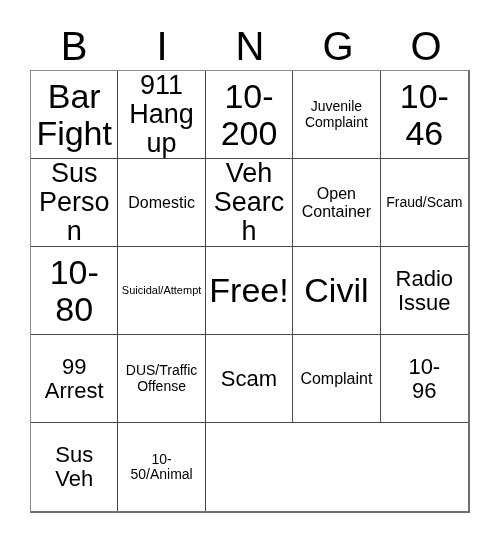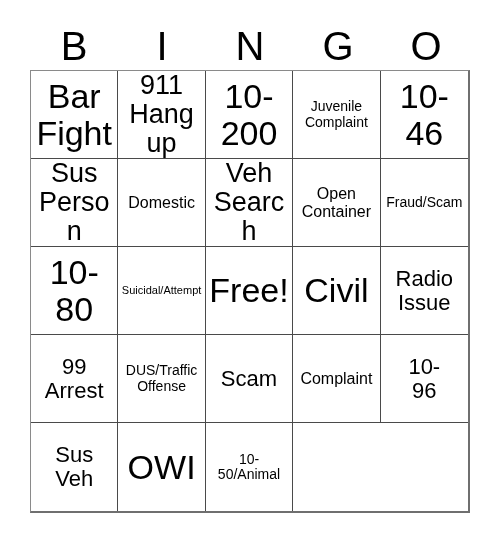--- a/index.html
+++ b/index.html
@@ -185,21 +185,18 @@
       </div>
     <div class="cell">
         <span class="cell-text fs-lg">10-
 96</span>
       </div>
     <div class="cell">
         <span class="cell-text fs-lg">Sus
 Veh</span>
       </div>
     <div class="cell">
-        <span class="cell-text fs-xl">OWI</span>
-      </div>
-    <div class="cell">
         <span class="cell-text fs-xs">10-
 50/Animal</span>
       </div>
 
   </div>
 </div>
 
 </body></html>

